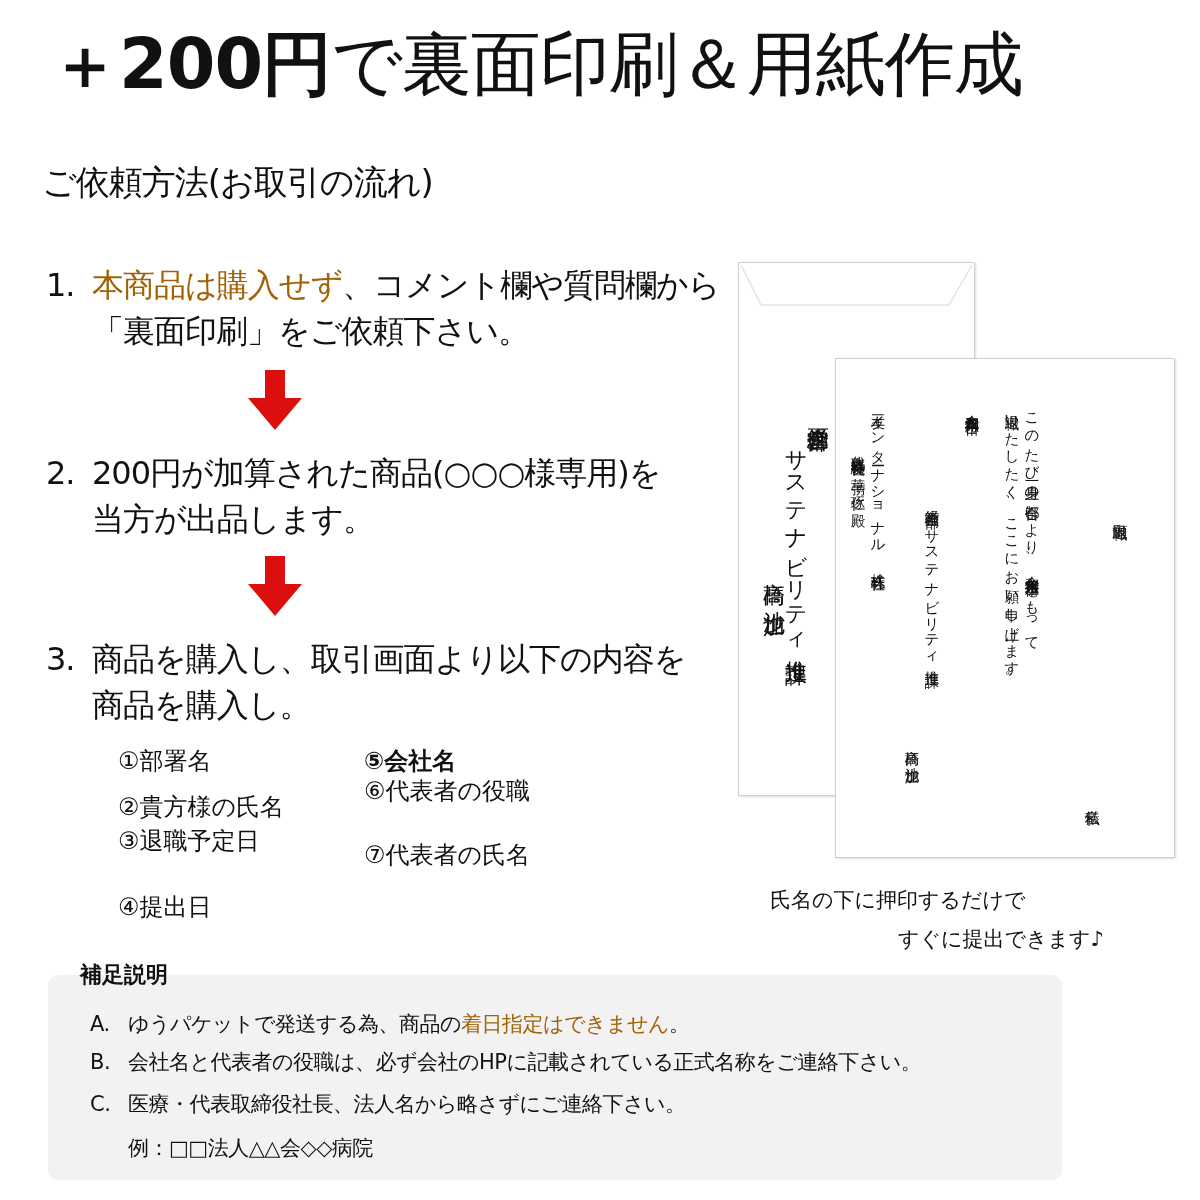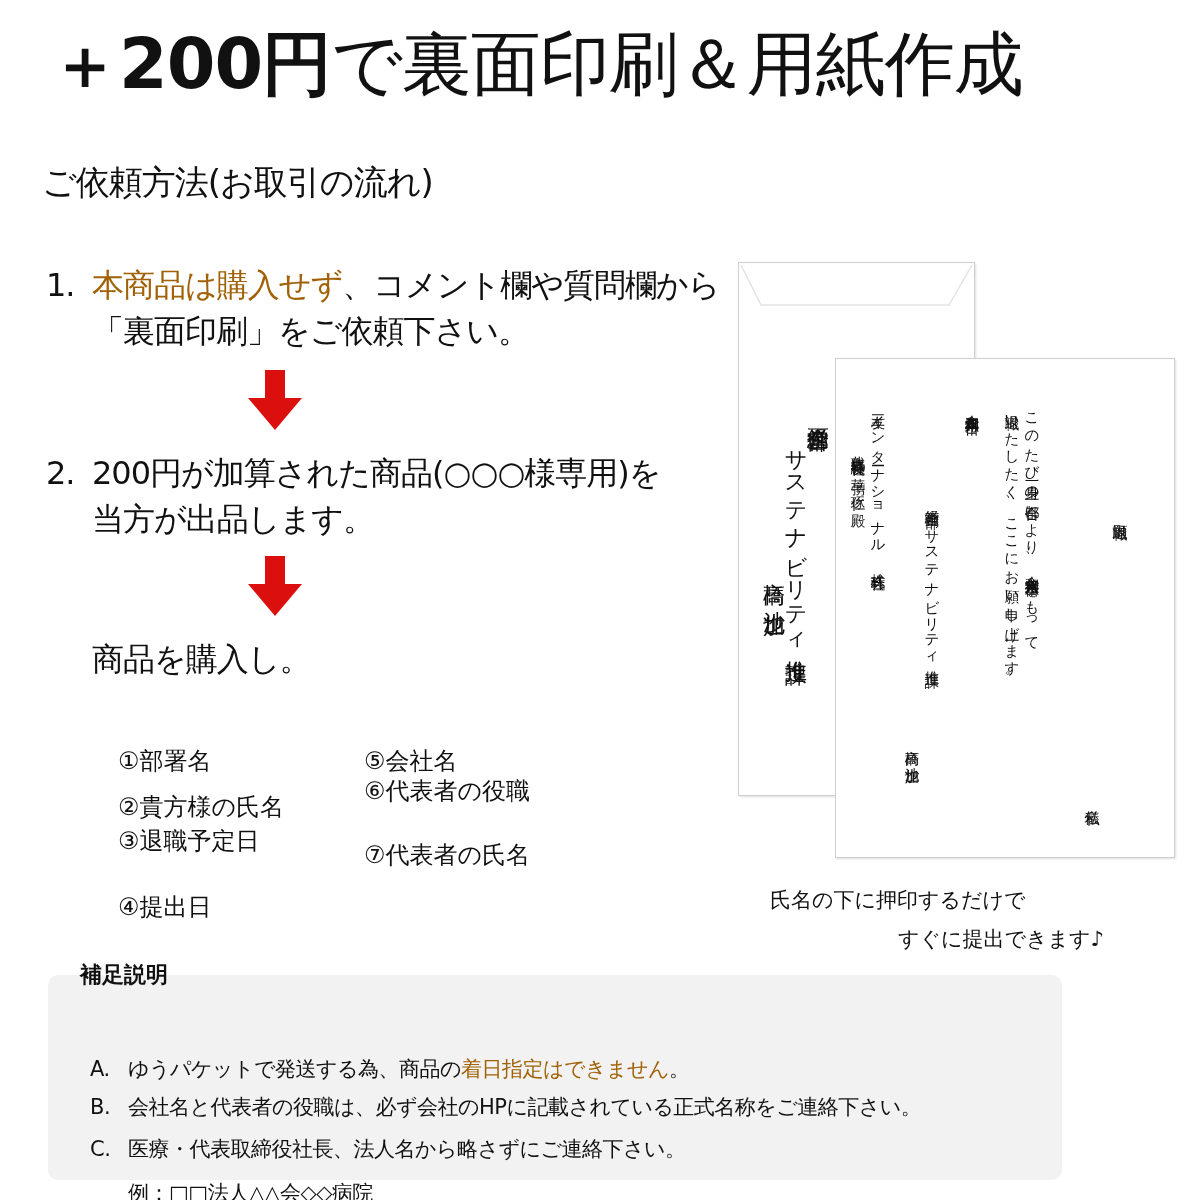--- a/index.html
+++ b/index.html
@@ -21,21 +21,21 @@
   .red { color:#a16207; }
   .arrow { width:54px; height:60px; }
   .arrow svg { display:block; }
   .items { left:118px; top:745px; width:460px; }
   .item { position:absolute; font-size:24px; white-space:nowrap; }
   .caption { font-size:21px; white-space:nowrap; }
   .note-title { left:80px; top:960px; font-size:22px; font-weight:bold; }
   .note-box {
     left:48px; top:975px; width:1014px; height:205px; background:#f2f2f2; border-radius:10px;
   }
-  .note { left:90px; font-size:21px; white-space:nowrap; letter-spacing:-0.5px;margin-top:45px; }
+  .note { left:90px; font-size:21px; white-space:nowrap; letter-spacing:-0.5px; }
   .note .lab { display:inline-block; width:38px; }
   
   .envelope { left:738px; top:262px; width:235px; height:532px; background:#fff;
     border:1px solid #cfcfcf; box-shadow:1px 1px 2px #ddd; }
   .flap { position:absolute; left:0; top:0; width:235px; height:44px; }
   .letter { left:835px; top:358px; width:338px; height:498px; background:#fff;
     border:1px solid #cfcfcf; box-shadow:1px 1px 2px #ddd; }
   .vt {
     position:absolute; writing-mode:vertical-rl; font-family:"DejaVu Serif","Liberation Serif",serif;
     white-space:nowrap; color:#111;
@@ -66,29 +66,30 @@
   <div class="line2">当方が出品します。</div>
 </div>
 
 <div class="abs arrow" style="left:248px; top:556px;">
   <svg width="54" height="60" viewBox="0 0 54 60">
       <path d="M17 0 H37 V28 H54 L27 60 L0 28 H17 Z" fill="#dc0f0f"></path>
     </svg>
 </div>
 
 <div class="abs step" style="top:636px;">
+  <div><span class="num">3.</span><span>商品を購入し、取引画面より以下の内容を</span></div>
   <div class="line2">商品を購入し。</div>
 </div>
 
 <div class="abs items">
   <div class="item" style="left:0; top:0;">①部署名</div>
   <div class="item" style="left:0; top:46px;">②貴方様の氏名</div>
   <div class="item" style="left:0; top:80px;">③退職予定日</div>
   <div class="item" style="left:0; top:146px;">④提出日</div>
-  <div class="item" style="left:246px; top:0;">⑤会社名</div>
+  <div class="item" style="left:246px; top:0;font-weight:bold;">⑤会社名</div>
   <div class="item" style="left:246px; top:30px;">⑥代表者の役職</div>
   <div class="item" style="left:246px; top:94px;">⑦代表者の氏名</div>
 </div>
 
 <div class="abs envelope">
   <svg class="flap" viewBox="0 0 235 44">
     <path d="M2 2 L22 42 L210 42 L233 2" fill="none" stroke="#e3e3e3" stroke-width="1.5"></path>
   </svg>
   <div class="vt" style="left:66px; top:148px; font-size:22px; line-height:26px;">経営企画部</div>
   <div class="vt" style="left:44px; top:172px; font-size:22px; line-height:26px; letter-spacing:1px;">サステナビリティ推進課</div>

